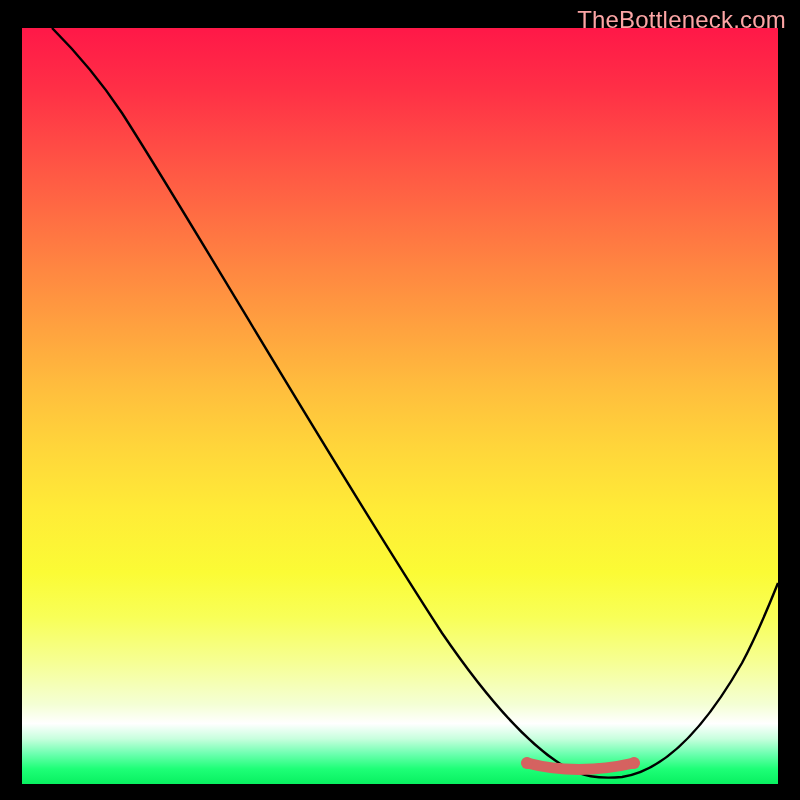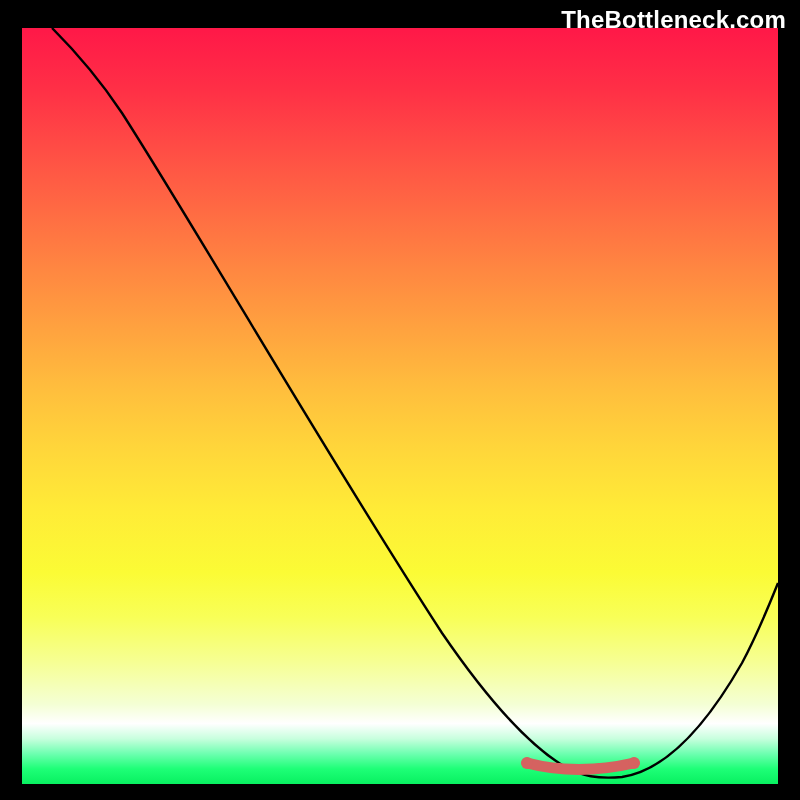--- a/index.html
+++ b/index.html
@@ -1,17 +1,17 @@
 <!DOCTYPE html>
 <html><head>
 <meta charset="utf-8">
 <style>
 *{margin:0;padding:0;box-sizing:border-box}
 body{background:#000;width:800px;height:800px;position:relative;font-family:Arial,Helvetica,sans-serif}
-.watermark{position:absolute;top:6px;right:14px;color:#ffffff;font-size:24px;font-weight:700;letter-spacing:.2px}
+.watermark{position:absolute;top:6px;right:14px;color:#fca5a5;font-size:24px;font-weight:400;letter-spacing:.2px}
 .frame{position:absolute;left:22px;top:28px;width:756px;height:756px;background:#000}
 .plot{position:absolute;left:22px;top:28px;width:756px;height:756px}
 .gradient{position:absolute;inset:0;background:linear-gradient(to bottom,
   #ff1848 0%,
   #ff2f46 8%,
   #ff4d45 16%,
   #ff6a43 24%,
   #ff8741 32%,
   #ffa33f 40%,
   #ffbf3d 48%,

